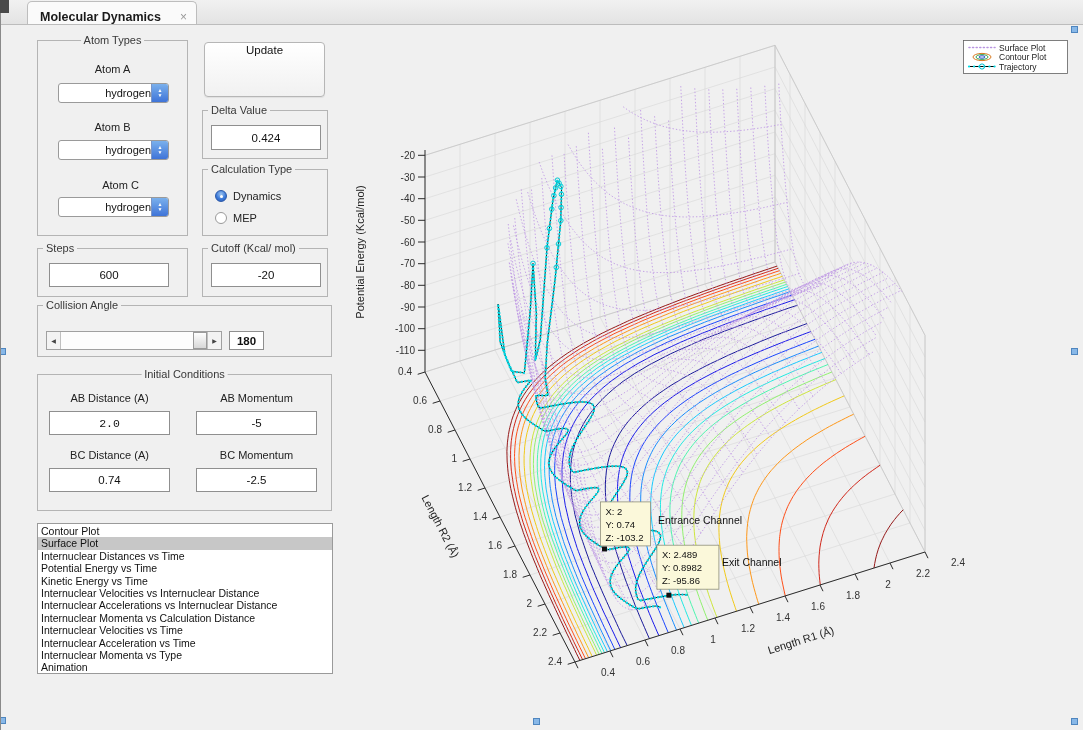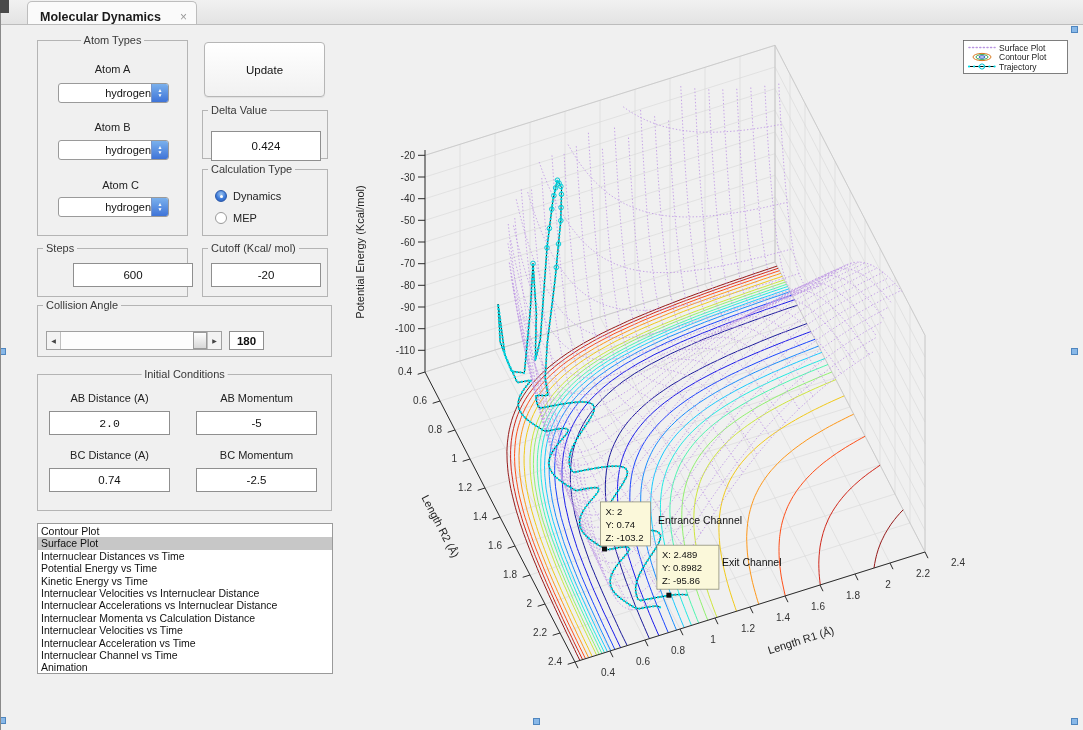--- a/index.html
+++ b/index.html
@@ -11,21 +11,21 @@
   .tabbar{position:absolute;left:0;top:0;width:1083px;height:24px;background:linear-gradient(#f1f1f1,#e3e3e3);border-bottom:1px solid #bcbcbc;z-index:20;}
   .tab{position:absolute;left:27px;top:1px;height:23px;width:170px;background:#fafafa;border:1px solid #bdbdbd;border-bottom:none;border-radius:5px 5px 0 0;display:flex;align-items:flex-end;box-sizing:border-box;}
   .tab-label{font-size:12.5px;font-weight:bold;color:#1a1a1a;padding-left:12px;flex:1;white-space:nowrap;}
   .tab-close{color:#9a9a9a;font-size:12px;padding-right:9px;cursor:default;}
   
   .panel{position:absolute;border:1px solid #b4b4b4;background:#f0f0f0;box-sizing:border-box;z-index:10;}
   .ptitle{position:absolute;top:-7px;left:5px;background:#f0f0f0;padding:0 3px;font-size:11px;color:#383838;white-space:nowrap;}
   .ptitle.center{left:50%;transform:translateX(-50%);}
   .plabel{position:absolute;text-align:center;font-size:11px;color:#222;white-space:nowrap;}
   .edit{position:absolute;background:#fff;border:1px solid #8f8f8f;text-align:center;font-family:"Liberation Sans",sans-serif;font-size:11.5px;color:#111;padding:0;box-sizing:border-box;}
-  .btn{position:absolute;background:linear-gradient(#ffffff,#f1f1f1);border:1px solid #b6b6b6;border-radius:4px;display:flex;align-items:center;justify-content:center;font-family:"Liberation Sans",sans-serif;font-size:11.5px;color:#111;box-shadow:0 1px 1px rgba(0,0,0,.07);z-index:10;}
+  .btn{position:absolute;background:linear-gradient(#ffffff,#f1f1f1);border:1px solid #b6b6b6;border-radius:4px;display:flex;align-items:flex-start;justify-content:center;font-family:"Liberation Sans",sans-serif;font-size:11.5px;color:#111;box-shadow:0 1px 1px rgba(0,0,0,.07);z-index:10;}
   .popup{position:absolute;height:20px;background:#fff;border:1px solid #9a9a9a;border-radius:3px;display:flex;align-items:center;box-sizing:border-box;overflow:hidden;text-align:right;}
   .popup .pval{flex:1;padding-left:7px;font-size:11px;color:#111;}
   .popup .pbtn{width:16px;align-self:stretch;background:linear-gradient(#7ab0ec,#3f74d8);display:flex;flex-direction:column;align-items:center;justify-content:center;color:#fff;border-left:1px solid #7a96c8;}
   .popup .pbtn span{font-size:5px;line-height:5px;}
   .radio-row{position:absolute;display:flex;align-items:flex-start;height:14px;}
   .radio{width:12px;height:12px;border-radius:50%;border:1px solid #9a9a9a;background:#fff;box-sizing:border-box;position:relative;}
   .radio.sel{background:radial-gradient(circle at 50% 32%, #9cc4f0 0%, #3a78d8 58%, #2c5cb8 100%);border-color:#2a58a8;}
   .radio.sel::after{content:"";position:absolute;left:3.5px;top:3.5px;width:3px;height:3px;border-radius:50%;background:#fff;}
   .radio-label{font-size:11px;color:#222;padding-left:6px;}
   .slider{position:absolute;display:flex;border:1px solid #a0a0a0;background:#fdfdfd;box-sizing:border-box;}
@@ -294,38 +294,38 @@
         </span>
     </div>
   </div>
 
   <button class="btn" style="left:204px;top:42px;width:121px;height:55px">
     <span>Update</span>
   </button>
 
   <div class="panel" style="left:202px;top:110px;width:126px;height:49px">
     <span class="ptitle">Delta Value</span>
-    <input class="edit" style="left: 8px; top: 20px; width: 110px; height: 30px;" value="0.424">
+    <input class="edit" style="left: 8px; top: 14px; width: 110px; height: 25px;" value="0.424">
   </div>
 
   <div class="panel" style="left:202px;top:169px;width:126px;height:67px">
     <span class="ptitle">Calculation Type</span>
     <div class="radio-row" style="left:12px;top:20px">
       <span class="radio sel"></span>
       <span class="radio-label">Dynamics</span>
     </div>
     <div class="radio-row" style="left:12px;top:42px">
       <span class="radio"></span>
       <span class="radio-label">MEP</span>
     </div>
   </div>
 
   <div class="panel" style="left:37px;top:248px;width:151px;height:49px">
     <span class="ptitle">Steps</span>
-    <input class="edit" style="left: 11px; top: 14px; width: 120px; height: 24px; margin-left: 24px;" value="600">
+    <input class="edit" style="left: 11px; top: 14px; width: 120px; height: 24px;" value="600">
   </div>
 
   <div class="panel" style="left:202px;top:248px;width:126px;height:49px">
     <span class="ptitle">Cutoff (Kcal/ mol)</span>
     <input class="edit" style="left: 8px; top: 14px; width: 110px; height: 24px;" value="-20">
   </div>
 
   <div class="panel" style="left:37px;top:305px;width:295px;height:52px">
     <span class="ptitle">Collision Angle</span>
     <div class="slider" style="left:8px;top:25px;width:176px;height:19px">
@@ -354,21 +354,21 @@
       <div class="lrow">Contour Plot</div>
       <div class="lrow sel">Surface Plot</div>
       <div class="lrow">Internuclear Distances vs Time</div>
       <div class="lrow">Potential Energy vs Time</div>
       <div class="lrow">Kinetic Energy vs Time</div>
       <div class="lrow">Internuclear Velocities vs Internuclear Distance</div>
       <div class="lrow">Internuclear Accelerations vs Internuclear Distance</div>
       <div class="lrow">Internuclear Momenta vs Calculation Distance</div>
       <div class="lrow">Internuclear Velocities vs Time</div>
       <div class="lrow">Internuclear Acceleration vs Time</div>
-      <div class="lrow">Internuclear Channel vs Time</div>
+      <div class="lrow">Internuclear Momenta vs Type</div>
       <div class="lrow">Animation</div>
     </div>
 
   <div class="handle" style="left:-1px;top:3px"></div>
   <div class="handle" style="left:-1px;top:348px"></div>
   <div class="handle" style="left:-1px;top:717px"></div>
   <div class="handle" style="left:533px;top:718px"></div>
   <div class="handle" style="left:1071px;top:718px"></div>
   <div class="handle" style="left:1071px;top:348px"></div>
   <div class="handle" style="left:1071px;top:26px"></div>

